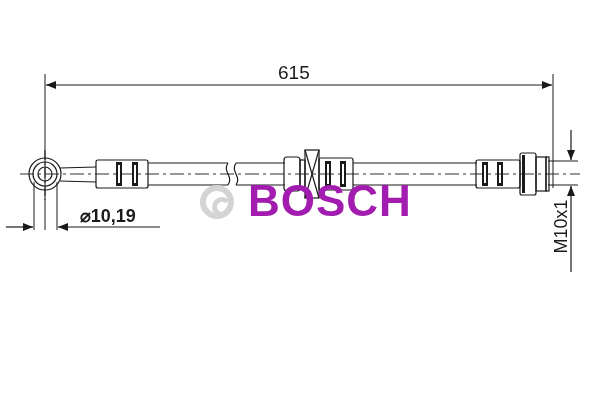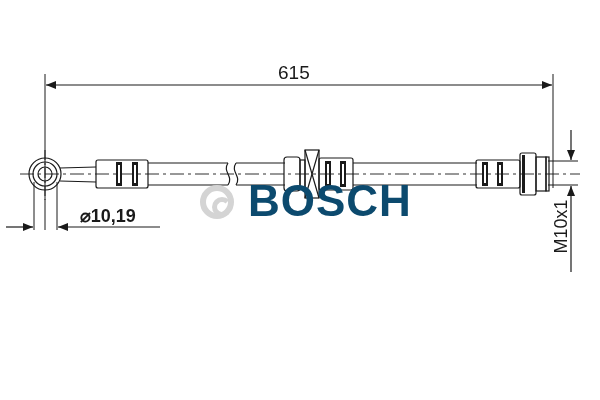--- a/index.html
+++ b/index.html
@@ -1,19 +1,19 @@
 <!DOCTYPE html>
 <html><head>
 <meta charset="utf-8">
 <style>
   html, body { margin:0; padding:0; background:#ffffff; }
   body { width:600px; height:400px; position:relative; overflow:hidden; font-family:"Liberation Sans", sans-serif; }
   #drawing { position:absolute; left:0; top:0; }
   .lbl { position:absolute; color:#1a1a1a; font-family:"Liberation Sans", sans-serif; }
-  .watermark { position:absolute; left:200px; top:176px; font-size:44px; font-weight:bold; color:#0c4a6e; letter-spacing:1px; font-family:"Liberation Sans", sans-serif; }
+  .watermark { position:absolute; left:200px; top:176px; font-size:44px; font-weight:bold; color:#a21caf; letter-spacing:1px; font-family:"Liberation Sans", sans-serif; }
   .wm-copy { display:inline-block; width:34px; height:34px; border:6px solid #d4d4d4; border-radius:50%; box-sizing:border-box; position:relative; top:-2px; margin-right:14px; vertical-align:middle; }
   .wm-copy::after { content:""; position:absolute; left:6px; top:6px; width:10px; height:10px; border:5px solid #d4d4d4; border-right-color:transparent; border-radius:50%; }
 </style>
 </head>
 <body>
 
 <svg id="drawing" width="600" height="400" viewBox="0 0 600 400" xmlns="http://www.w3.org/2000/svg">
   <defs>
     <marker id="arr" viewBox="0 0 10 10" refX="10" refY="5" markerWidth="14" markerHeight="10" orient="auto-start-reverse" markerUnits="userSpaceOnUse">
       <path d="M0,1 L10,5 L0,9 Z" fill="#1a1a1a"></path>

